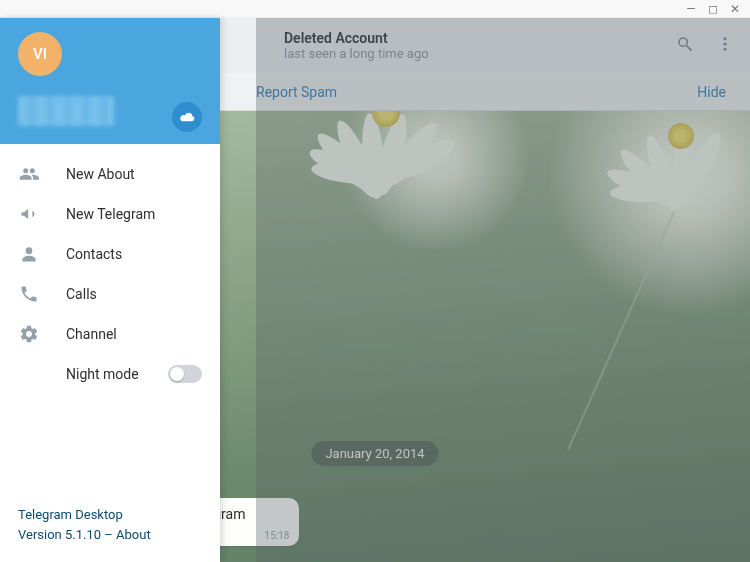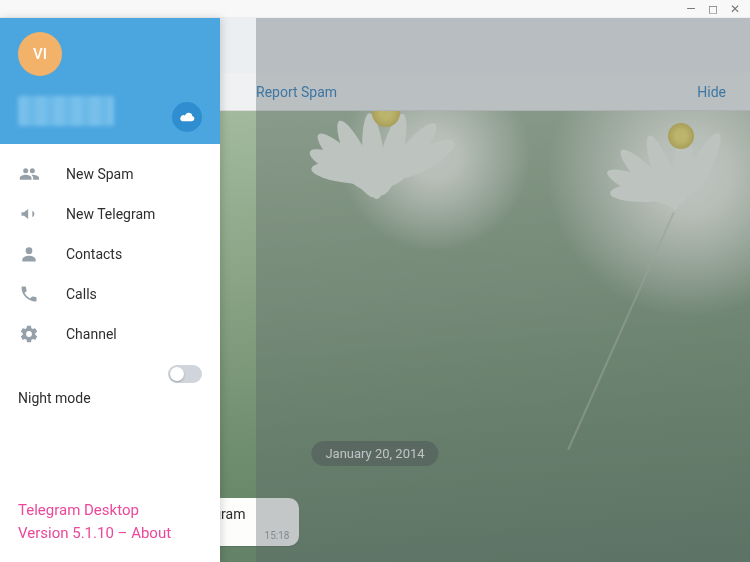--- a/index.html
+++ b/index.html
@@ -145,49 +145,53 @@
   height: 40px;
   padding: 0 18px;
   gap: 26px;
   cursor: pointer;
   font-size: 14px;
   color: #2e2e2e;
 }
 .menu-item .icn { width: 22px; height: 22px; color: #96a0a9; display: flex; align-items: center; justify-content: center; }
 .menu-item .icn svg { width: 20px; height: 20px; fill: currentColor; }
 .toggle-row { justify-content: space-between; }
-.toggle-row .left { display: flex; align-items: center; gap: 26px; flex-direction: column; }
+.toggle-row .left { display: flex; align-items: center; gap: 26px; }
 .toggle {
   width: 34px; height: 18px; border-radius: 10px;
   background: #cfd5da;
   display: flex; align-items: center; padding: 2px;
 }
 .toggle .knob { width: 14px; height: 14px; background: #fff; border-radius: 50%; box-shadow: 0 1px 2px rgba(0,0,0,.25); }
 .sidebar-footer {
   margin-top: auto;
   padding: 0 18px 18px 18px;
-  font-size: 15px;
-  color: #ec4899;
+  font-size: 13px;
+  color: #0c4a6e;
   line-height: 1.5;
 }
 .sidebar-footer .about { cursor: pointer; }
 </style>
 </head>
 <body>
 
 <div class="titlebar">
   <span class="winbtn">—</span>
   <span class="winbtn">◻</span>
   <span class="winbtn">✕</span>
 </div>
 
 <div class="app">
 
   <div class="chat-panel">
     <div class="chat-header">
+      <div class="chat-header-left">
+        <span class="chat-title">Deleted Account</span>
+        <span class="chat-status">last seen a long time ago</span>
+      </div>
       <div class="chat-header-icons">
         <span>
           <svg viewBox="0 0 24 24">
               <path d="M15.5 14h-.79l-.28-.27a6.5 6.5 0 1 0-.7.7l.27.28v.79L20 21.5l1.5-1.5L15.5 14zm-6 0a4.5 4.5 0 1 1 0-9 4.5 4.5 0 0 1 0 9z"></path>
             </svg>
         </span>
         <span>
           <svg viewBox="0 0 24 24">
               <circle cx="12" cy="5" r="2"></circle>
               <circle cx="12" cy="12" r="2"></circle>
@@ -249,21 +253,21 @@
       </div>
     </div>
 
     <div class="menu">
       <div class="menu-item">
         <span class="icn">
           <svg viewBox="0 0 24 24">
               <path d="M16 11a3 3 0 1 0-3-3 3 3 0 0 0 3 3zm-8 0a3 3 0 1 0-3-3 3 3 0 0 0 3 3zm0 2c-2.33 0-7 1.17-7 3.5V19h14v-2.5C15 14.17 10.33 13 8 13zm8 0c-.29 0-.62.02-.97.05A4.78 4.78 0 0 1 17 16.5V19h7v-2.5c0-2.33-4.67-3.5-8-3.5z"></path>
             </svg>
         </span>
-        <span>New Spam</span>
+        <span>New About</span>
       </div>
       <div class="menu-item">
         <span class="icn">
           <svg viewBox="0 0 24 24">
               <path d="M3 10v4h3l5 4V6L6 10H3zm15.5 2a4.5 4.5 0 0 0-2.5-4v8a4.5 4.5 0 0 0 2.5-4z"></path>
             </svg>
         </span>
         <span>New Telegram</span>
       </div>
       <div class="menu-item">

